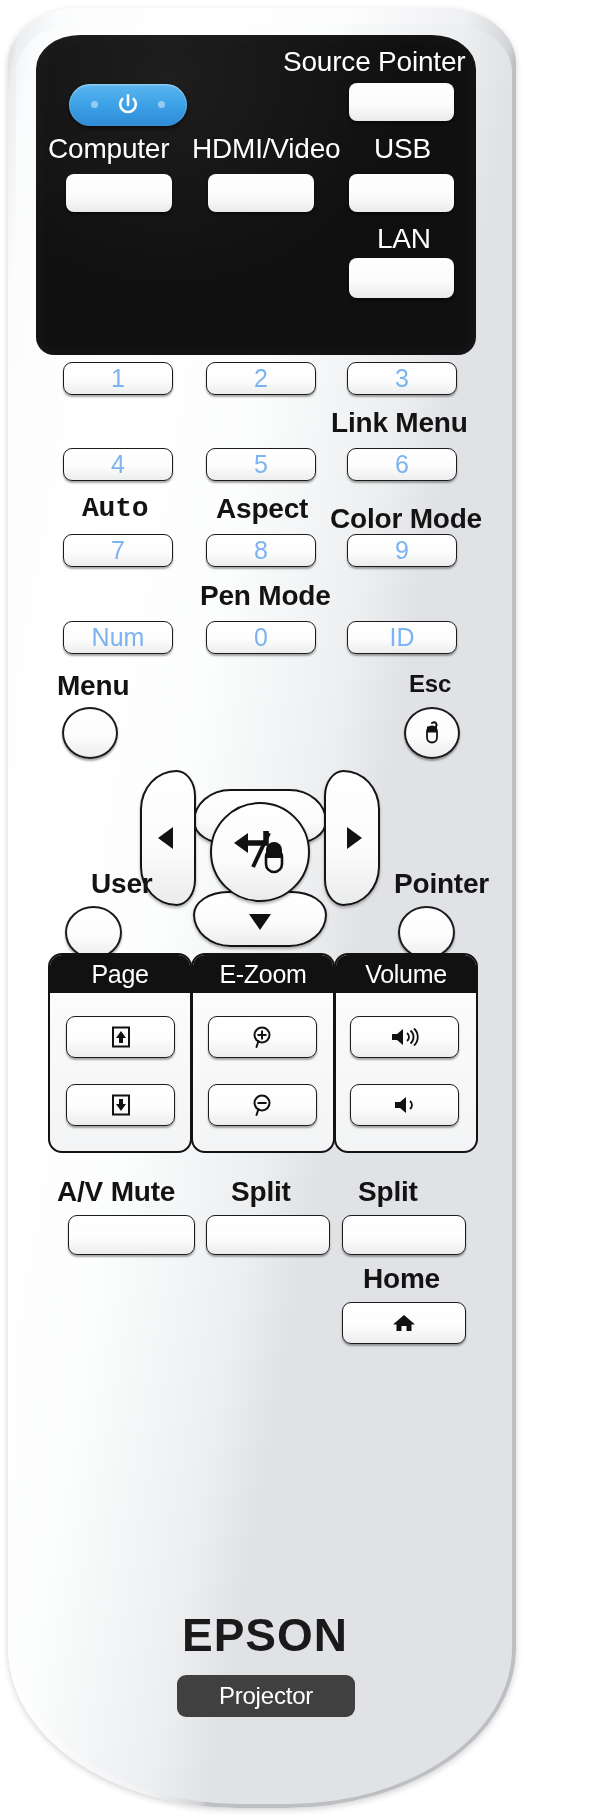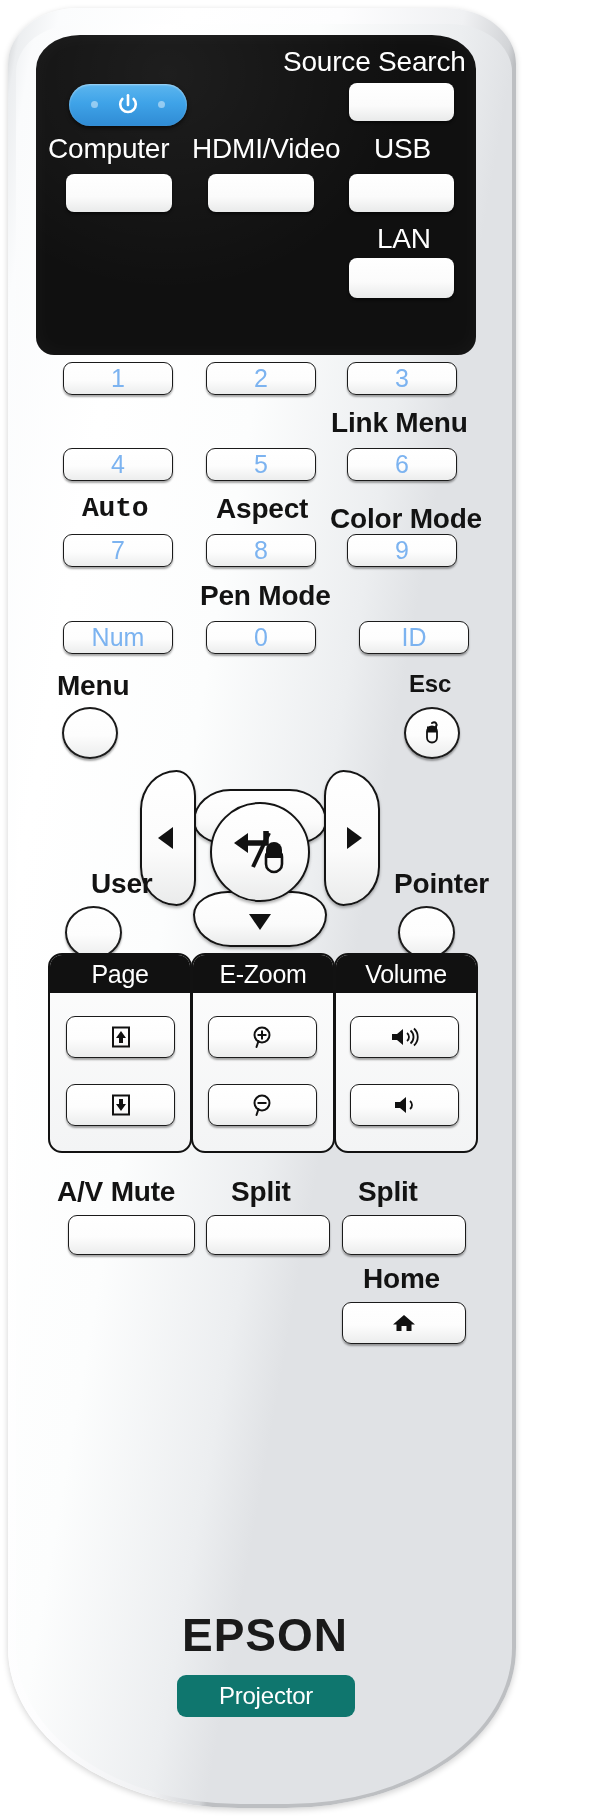--- a/index.html
+++ b/index.html
@@ -146,42 +146,42 @@
   .epson {
     position: absolute;
     color: #1a1a1a;
     font-weight: 700;
     font-size: 46px;
     letter-spacing: 1px;
     font-family: "Liberation Sans", sans-serif;
   }
   .projector-tag {
     position: absolute;
-    background: #0f766e;
+    background: #404040;
     border-radius: 9px;
     display:flex; align-items:center; justify-content:center;
     color:#ffffff;
     font-size: 24px;
     letter-spacing: -0.2px;
   }
 
   svg { display:block; }
 </style>
 </head>
 <body>
 
 <div id="stage">
 
   <div class="remote-body">
     <div class="remote-inner"></div>
   </div>
 
   <div class="black-panel"></div>
 
-  <div class="lbl white" style="left:283px; top:48px; font-size:28px;">Source Search</div>
+  <div class="lbl white" style="left:283px; top:48px; font-size:28px;">Source Pointer</div>
 
   <div class="power" style="left:69px; top:84px; width:118px; height:42px;">
     <span class="dot" style="left:22px; top:17px;"></span>
     <span class="dot" style="right:22px; top:17px;"></span>
     <span>
       <svg width="26" height="26" viewBox="0 0 24 24">
         <path d="M12 3 L12 12" stroke="#ffffff" stroke-width="2.4" stroke-linecap="round" fill="none"></path>
         <path d="M6.8 6.3 A7.2 7.2 0 1 0 17.2 6.3" stroke="#ffffff" stroke-width="2.4" fill="none" stroke-linecap="round"></path>
       </svg>
     </span>
@@ -237,21 +237,21 @@
   </div>
 
   <div class="lbl" style="left:200px; top:582px; font-size:28px;">Pen Mode</div>
 
   <div class="key" style="left:63px; top:621px; width:110px; height:33px;">
     <span class="num">Num</span>
   </div>
   <div class="key" style="left:206px; top:621px; width:110px; height:33px;">
     <span class="num">0</span>
   </div>
-  <div class="key" style="left:347px; top:621px; width:110px; height:33px;margin-left:12px;">
+  <div class="key" style="left:347px; top:621px; width:110px; height:33px;">
     <span class="num">ID</span>
   </div>
 
   <div class="lbl" style="left:57px; top:672px; font-size:28px;">Menu</div>
   <div class="lbl" style="left:409px; top:672px; font-size:24px;">Esc</div>
 
   <div class="key round" style="left:62px; top:707px; width:56px; height:52px; border-width:2px;"></div>
 
   <div class="key round" style="left:404px; top:707px; width:56px; height:52px; border-width:2px;">
     <span>

